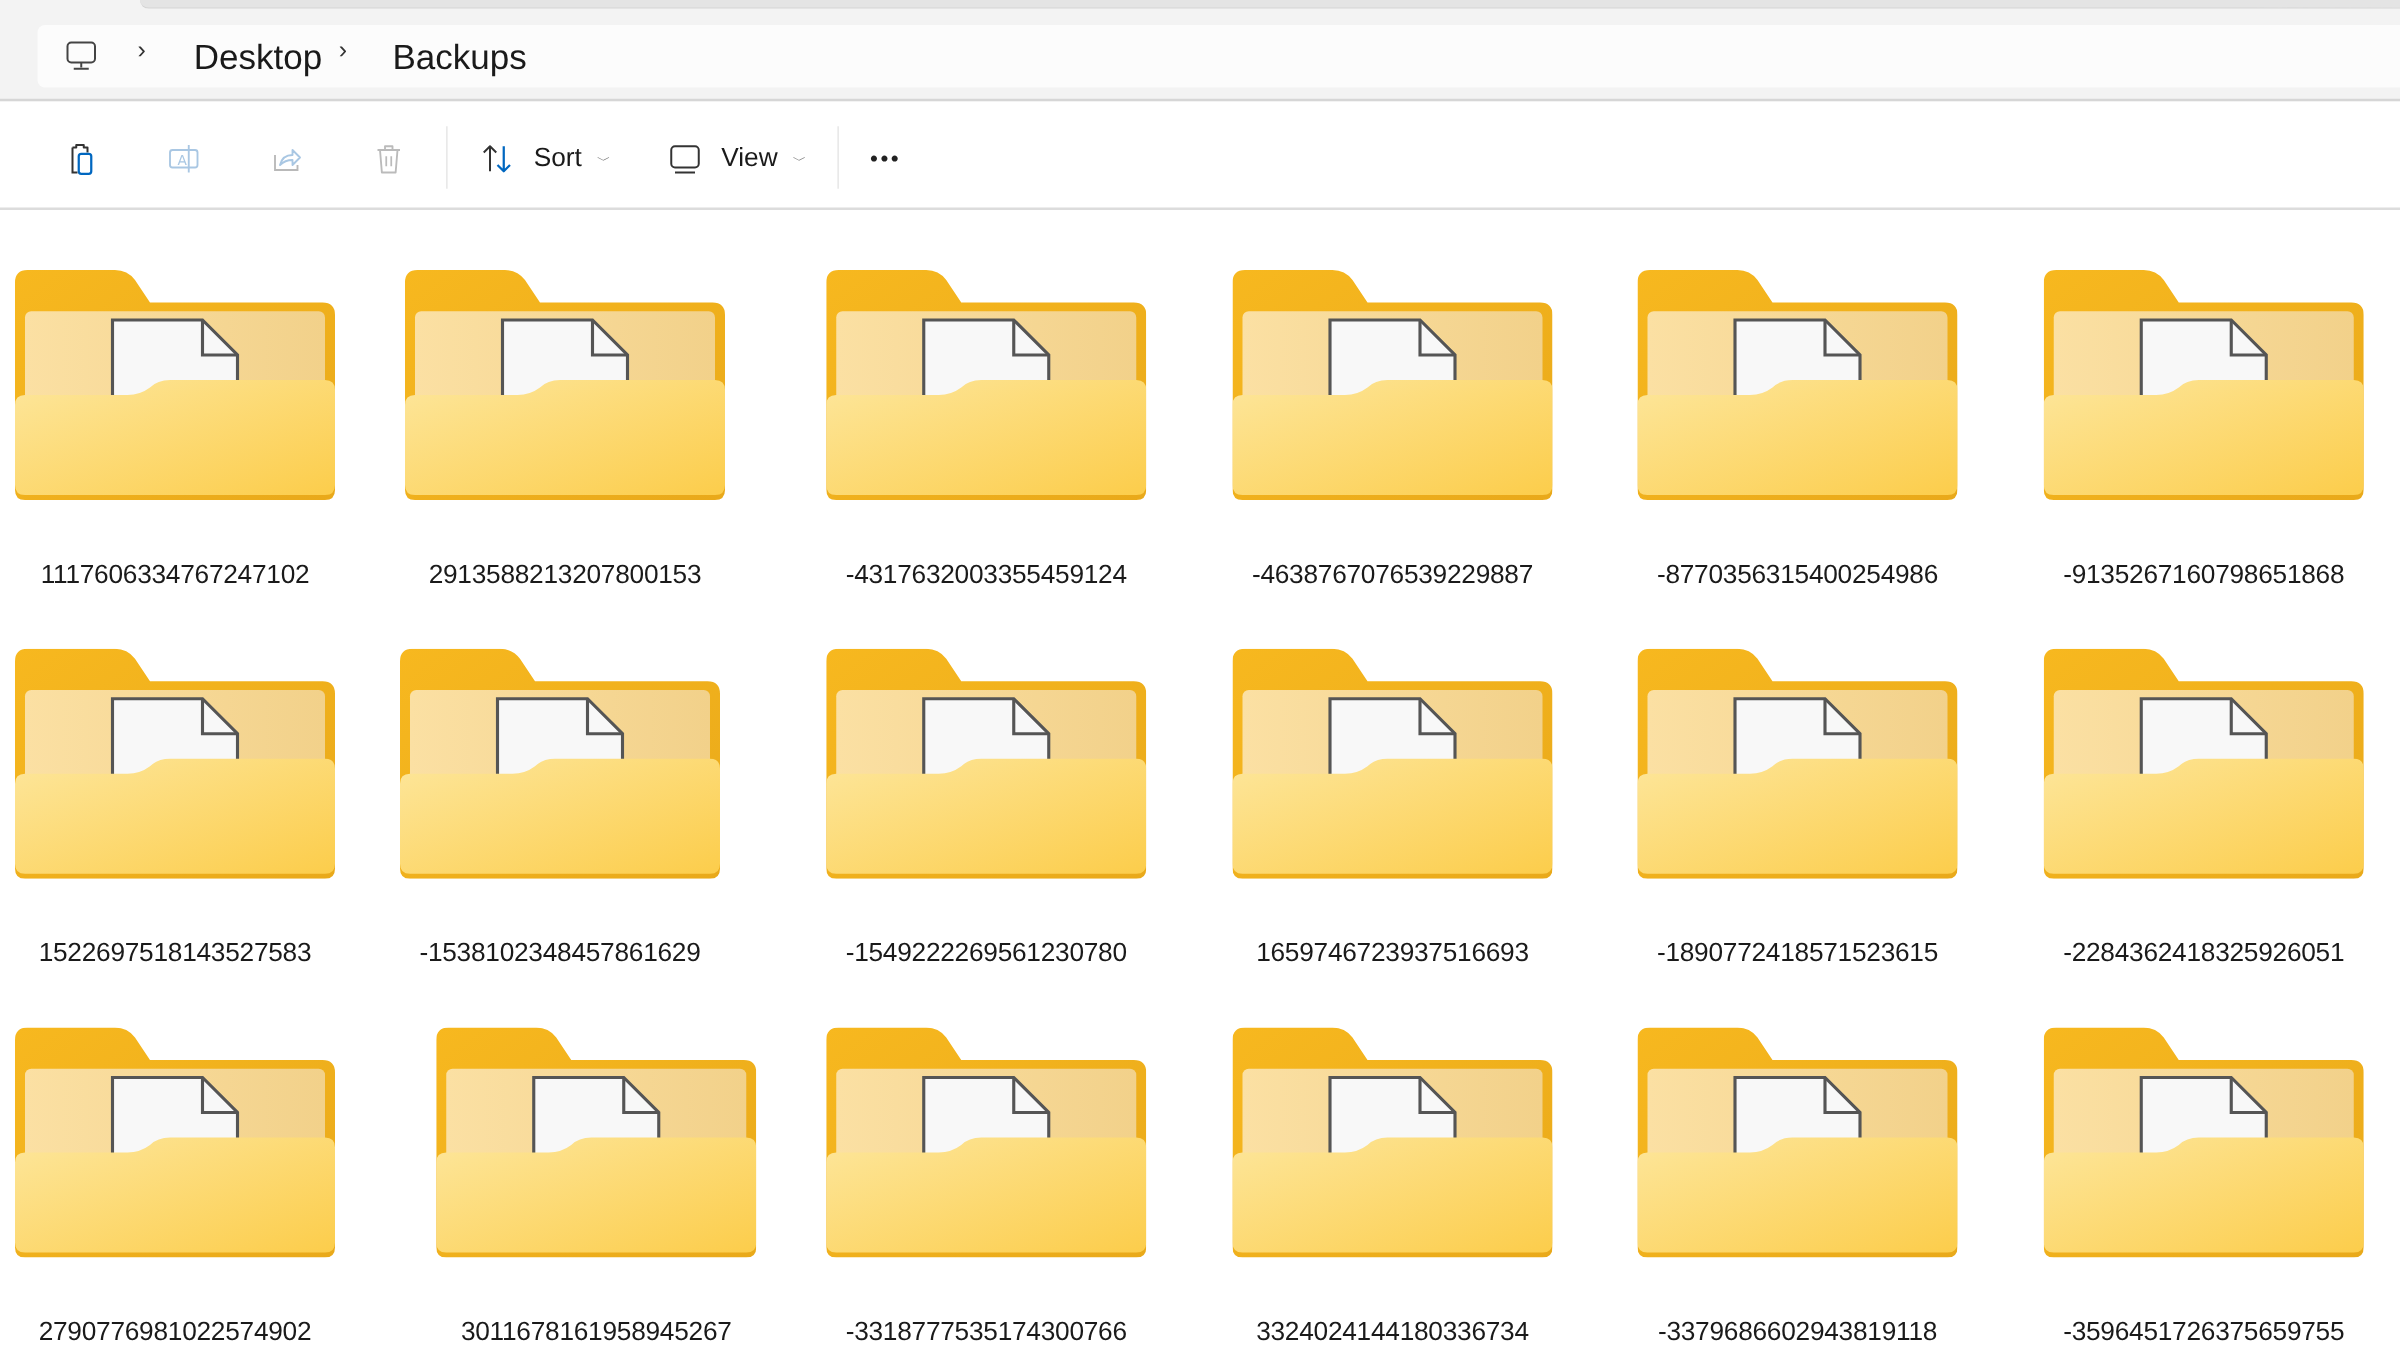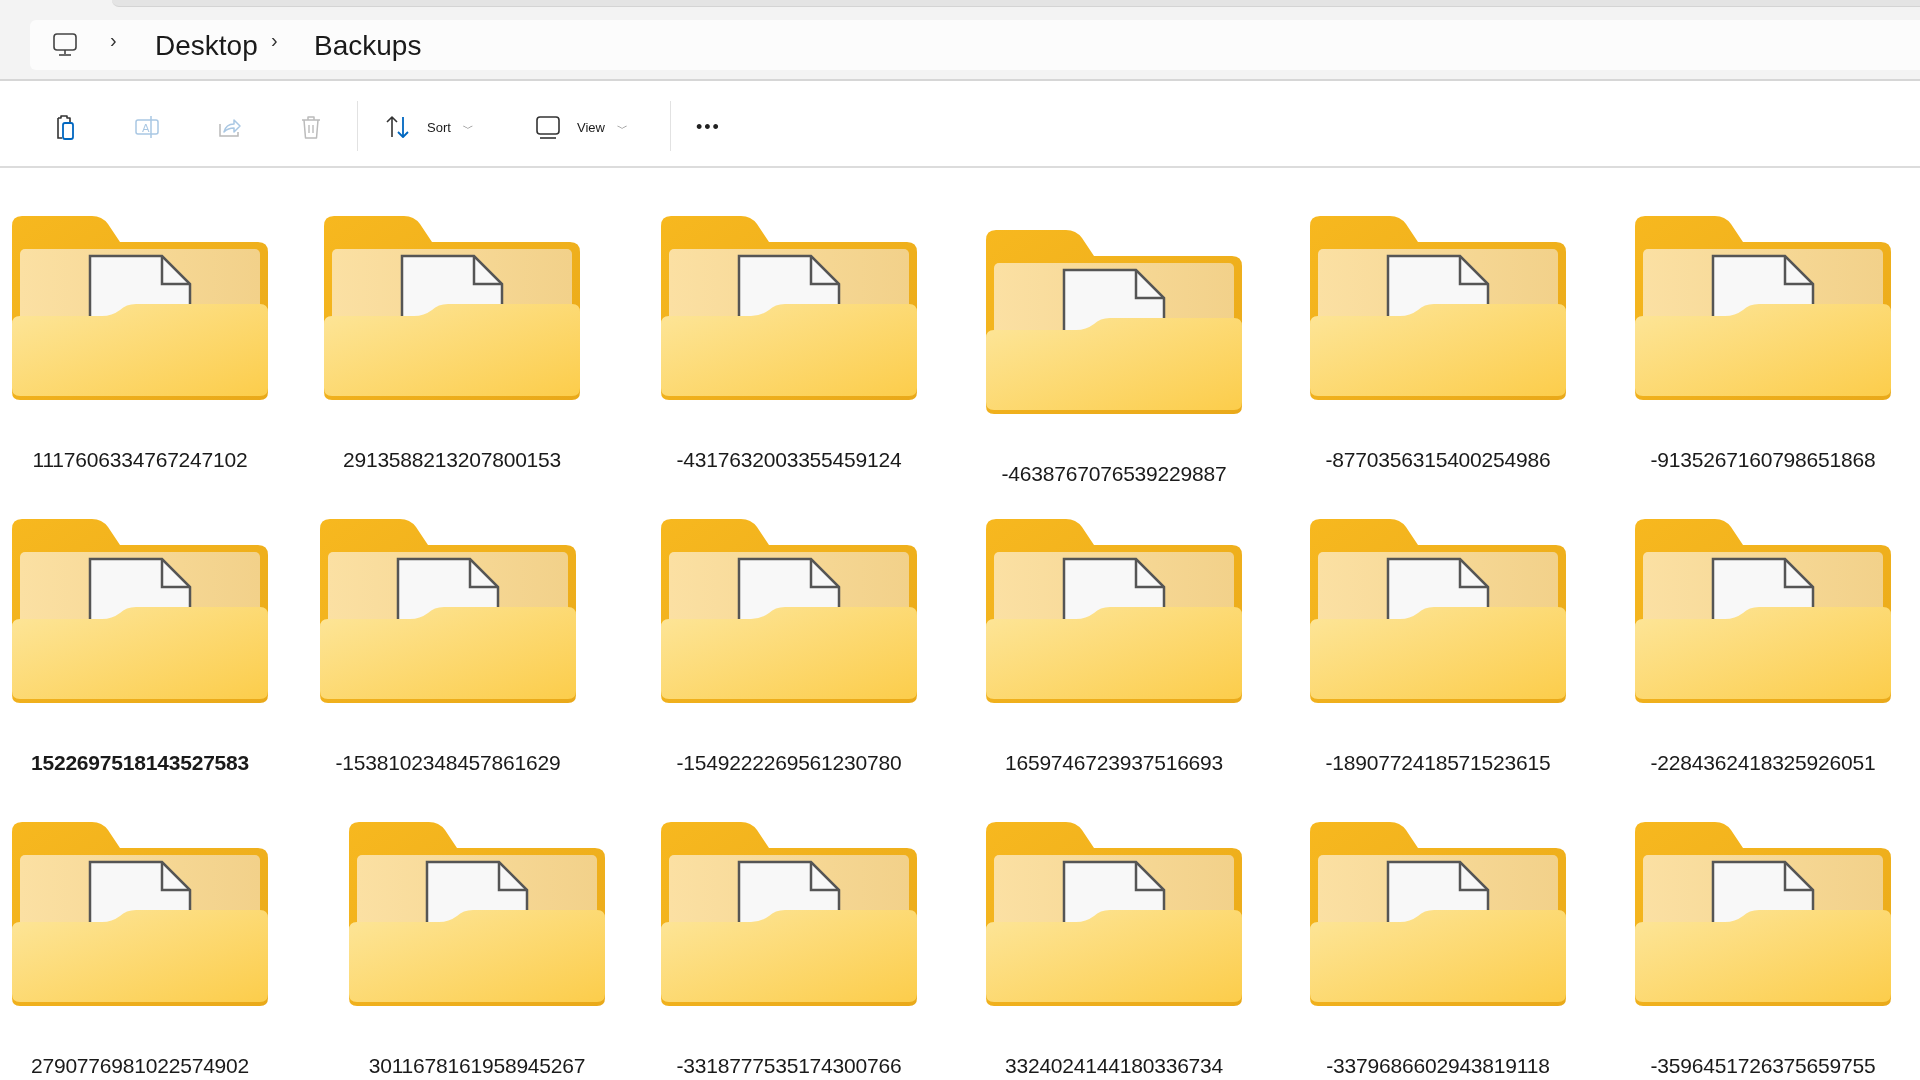--- a/index.html
+++ b/index.html
@@ -15,21 +15,21 @@
     border-top-left-radius: 6px; border-bottom-left-radius: 6px; display: flex; align-items: center; }
   .pc-icon { position: absolute; left: 52px; top: 32px; width: 26px; height: 26px; }
   .crumb-sep { position: absolute; top: 29px; font-size: 20px; color: #333; }
   .crumb { position: absolute; top: 30px; font-size: 28px; color: #1a1a1a; }
 
   
   .toolbar { position: absolute; left: 0; top: 83px; width: 1920px; height: 85px; background: #ffffff;
     border-bottom: 2px solid #dcdcdc; }
   .tb-btn { position: absolute; top: 24px; height: 40px; display: flex; align-items: center; cursor: default; }
   .tb-icon { width: 30px; height: 30px; }
-  .tb-label { font-size: 13px; color: #1a1a1a; margin-left: 14px; }
+  .tb-label { font-size: 21px; color: #1a1a1a; margin-left: 14px; }
   .tb-chev { font-size: 11px; color: #777; margin-left: 12px; margin-top: 2px; }
   .tb-divider { position: absolute; top: 18px; width: 1px; height: 50px; background: #e2e2e2; }
 
   
   .grid { position: absolute; left: 0; top: 170px; width: 1920px; height: 910px; }
   .item { position: absolute; width: 324px; height: 303px; }
   .folder { position: absolute; left: 12px; top: 46px; width: 256px; height: 184px; }
   .item-name { position: absolute; left: 0; width: 280px; top: 278px; text-align: center; font-size: 21px;
     color: #1a1a1a; white-space: nowrap; letter-spacing: -0.2px; }
 </style>
@@ -167,21 +167,21 @@
         </linearGradient>
       </defs>
       <path d="M0 10 Q0 0 10 0 H80 Q90 0 96 8 L108 26 H246 Q256 26 256 36 V176 Q256 184 248 184 H8 Q0 184 0 176 Z" fill="url(#gBack)"></path>
       <rect x="8" y="33" width="240" height="100" rx="5" fill="url(#gInner)"></rect>
       <path d="M78 113 V40 H150 L178 68 V113 Z" fill="#f8f8f8" stroke="#555" stroke-width="2.5"></path>
       <path d="M150 40 V68 H178" fill="none" stroke="#555" stroke-width="2.5"></path>
       <path d="M0 108 Q0 100 8 100 H90 Q100 100 108 94 Q114 88 124 88 H248 Q256 88 256 96 V172 Q256 180 248 180 H8 Q0 180 0 172 Z" fill="url(#gFront)"></path>
     </svg>
     <div class="item-name">-4317632003355459124</div>
   </div>
-    <div class="item" style="left: 974px; top: 14px;">
+    <div class="item" style="left: 974px; top: 0px;">
     <svg class="folder" viewBox="0 0 256 184">
       <defs>
         <linearGradient id="gBack" x1="0" y1="0" x2="1" y2="1">
           <stop offset="0" stop-color="#f7b81f"></stop>
             <stop offset="1" stop-color="#e9a91a"></stop>
         </linearGradient>
         <linearGradient id="gInner" x1="0" y1="0" x2="1" y2="0">
           <stop offset="0" stop-color="#fbe0a3"></stop>
             <stop offset="1" stop-color="#f2d18a"></stop>
         </linearGradient>
@@ -239,21 +239,21 @@
         </linearGradient>
       </defs>
       <path d="M0 10 Q0 0 10 0 H80 Q90 0 96 8 L108 26 H246 Q256 26 256 36 V176 Q256 184 248 184 H8 Q0 184 0 176 Z" fill="url(#gBack)"></path>
       <rect x="8" y="33" width="240" height="100" rx="5" fill="url(#gInner)"></rect>
       <path d="M78 113 V40 H150 L178 68 V113 Z" fill="#f8f8f8" stroke="#555" stroke-width="2.5"></path>
       <path d="M150 40 V68 H178" fill="none" stroke="#555" stroke-width="2.5"></path>
       <path d="M0 108 Q0 100 8 100 H90 Q100 100 108 94 Q114 88 124 88 H248 Q256 88 256 96 V172 Q256 180 248 180 H8 Q0 180 0 172 Z" fill="url(#gFront)"></path>
     </svg>
     <div class="item-name">-9135267160798651868</div>
   </div>
-    <div class="item" style="left: 0px; top: 303px; font-weight: bold;">
+    <div class="item" style="left: 0px; top: 303px;">
     <svg class="folder" viewBox="0 0 256 184">
       <defs>
         <linearGradient id="gBack" x1="0" y1="0" x2="1" y2="1">
           <stop offset="0" stop-color="#f7b81f"></stop>
             <stop offset="1" stop-color="#e9a91a"></stop>
         </linearGradient>
         <linearGradient id="gInner" x1="0" y1="0" x2="1" y2="0">
           <stop offset="0" stop-color="#fbe0a3"></stop>
             <stop offset="1" stop-color="#f2d18a"></stop>
         </linearGradient>

